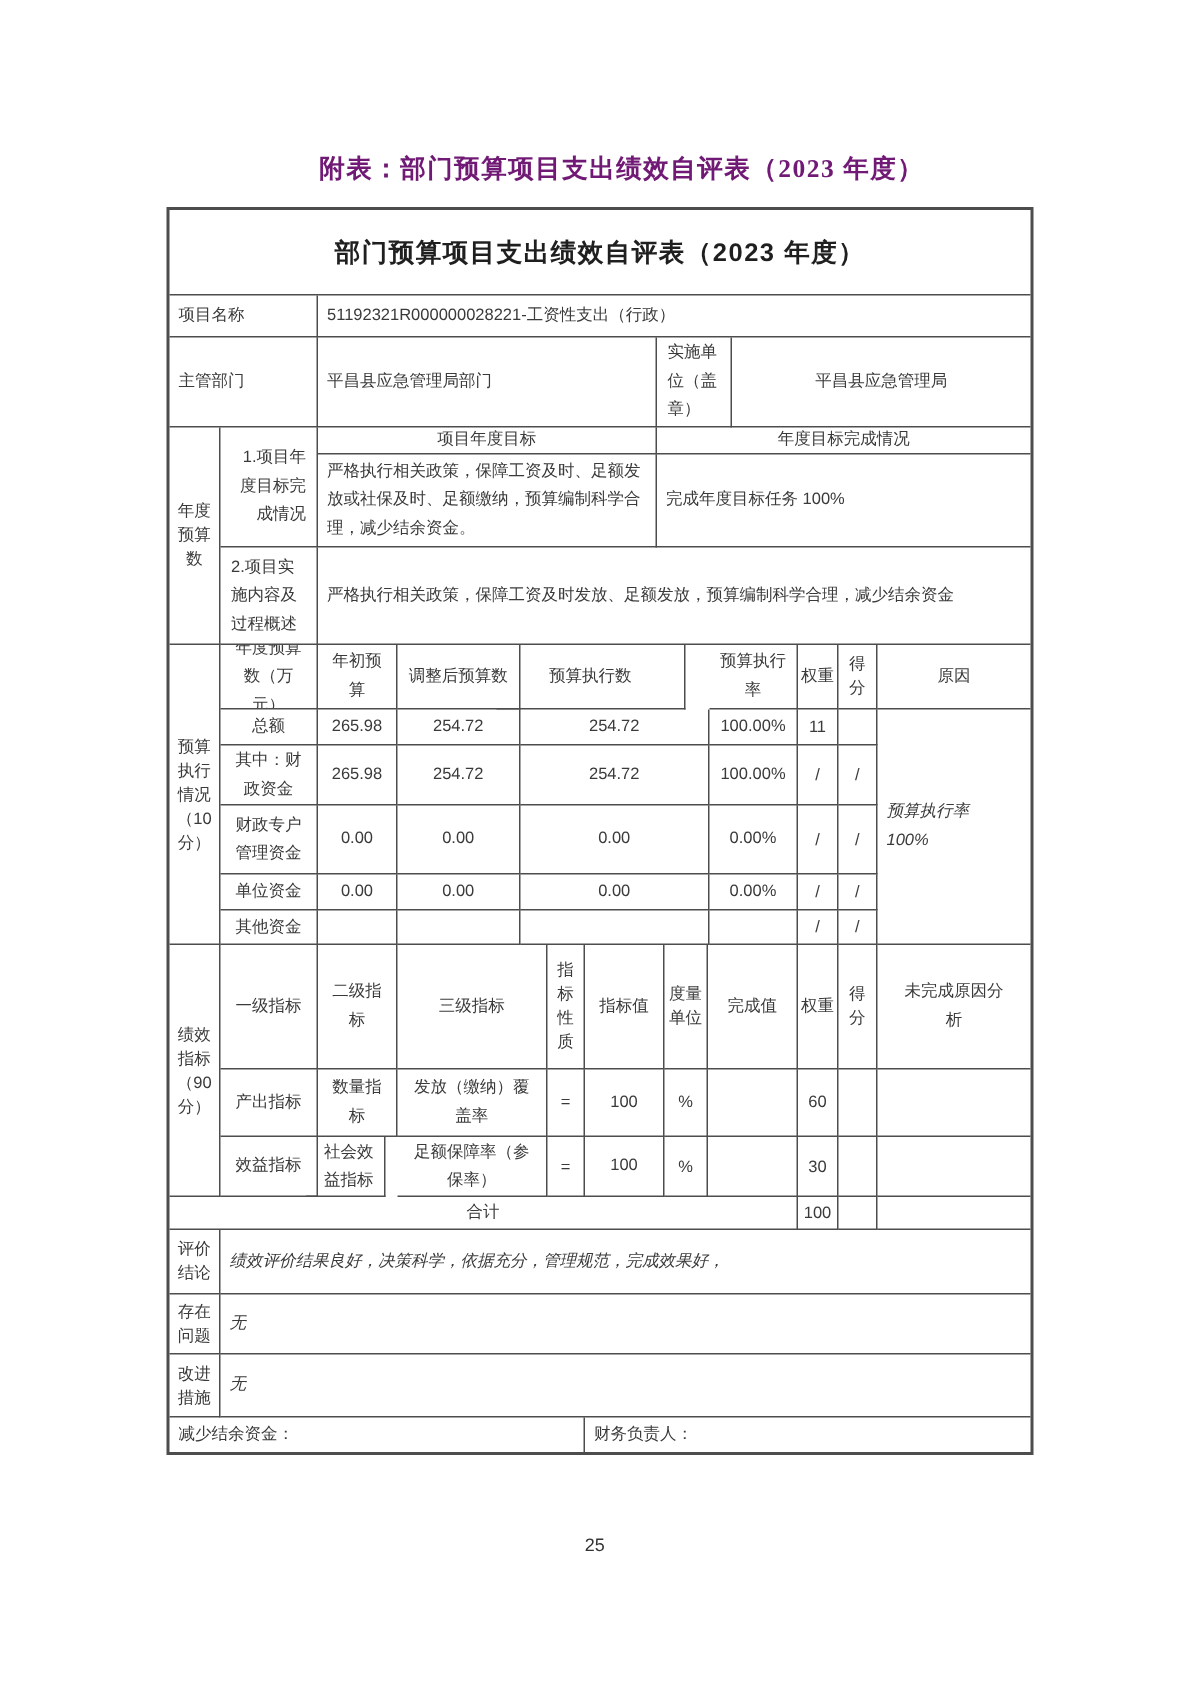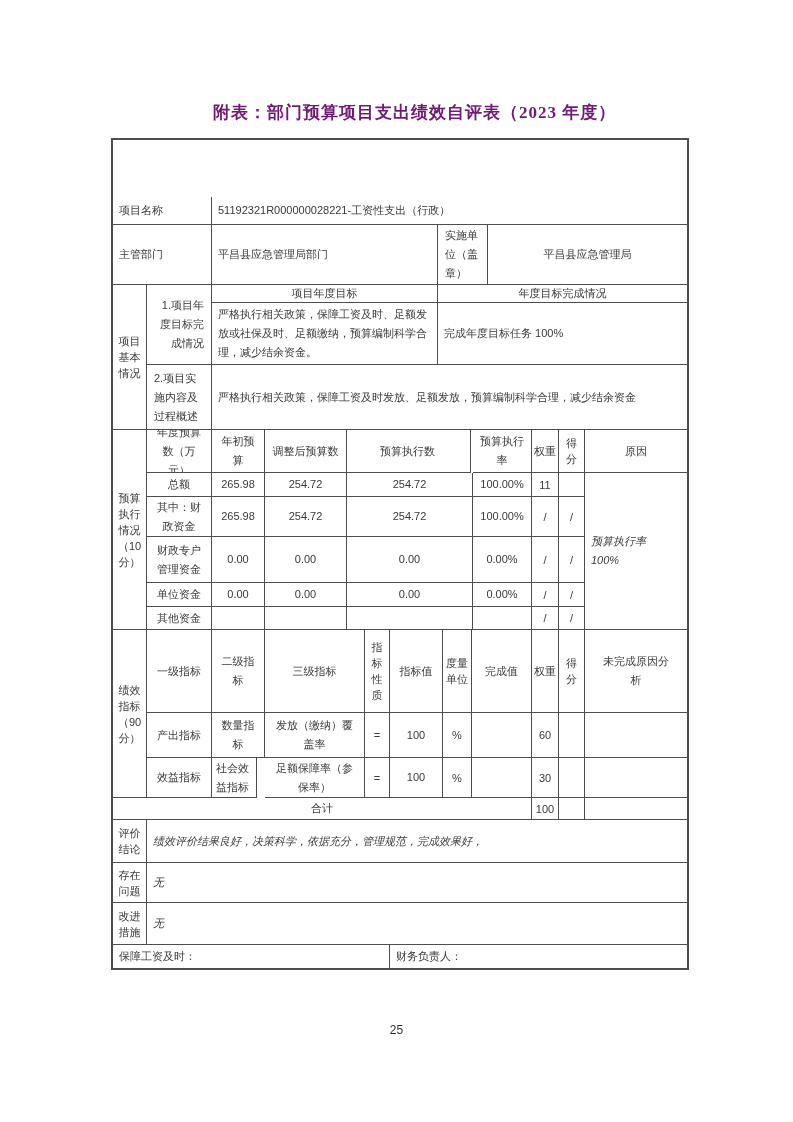--- a/index.html
+++ b/index.html
@@ -38,43 +38,44 @@
     font-size:12px;color:#333;
   }
 </style>
 </head>
 <body>
 
 <div class="page-heading">附表：部门预算项目支出绩效自评表（2023 年度）</div>
 
 <div class="tbl">
 
+  <div class="cell c er title-cell" style="left:0;top:0;width:574px;height:57px;">部门预算项目支出绩效自评表（2023 年度）</div>
 
   <div class="cell" style="left:0;top:57px;width:99px;height:28px;">项目名称</div>
   <div class="cell er" style="left:99px;top:57px;width:475px;height:28px;">51192321R000000028221-工资性支出（行政）</div>
 
   <div class="cell" style="left:0;top:85px;width:99px;height:60px;">主管部门</div>
   <div class="cell" style="left:99px;top:85px;width:226px;height:60px;">平昌县应急管理局部门</div>
   <div class="cell np" style="left:325px;top:85px;width:50px;height:60px;">实施单位（盖章）</div>
   <div class="cell c er" style="left:375px;top:85px;width:199px;height:60px;">平昌县应急管理局</div>
 
-  <div class="cell c tight" style="left:0;top:145px;width:34px;height:145px;">项目基本情况</div>
+  <div class="cell c tight" style="left:0;top:145px;width:34px;height:145px;">年度预算数</div>
   <div class="cell np" style="left:34px;top:145px;width:65px;height:80px;text-align:right;">1.项目年度目标完成情况</div>
   <div class="cell c" style="left:99px;top:145px;width:226px;height:18px;">项目年度目标</div>
   <div class="cell c er" style="left:325px;top:145px;width:249px;height:18px;">年度目标完成情况</div>
   <div class="cell" style="left:99px;top:163px;width:226px;height:62px;">严格执行相关政策，保障工资及时、足额发放或社保及时、足额缴纳，预算编制科学合理，减少结余资金。</div>
   <div class="cell er" style="left:325px;top:163px;width:249px;height:62px;">完成年度目标任务 100%</div>
   <div class="cell np" style="left:34px;top:225px;width:65px;height:65px;">2.项目实施内容及过程概述</div>
   <div class="cell er" style="left:99px;top:225px;width:475px;height:65px;">严格执行相关政策，保障工资及时发放、足额发放，预算编制科学合理，减少结余资金</div>
 
   <div class="cell c tight" style="left:0;top:290px;width:34px;height:200px;">预算执行情况（10分）</div>
   <div class="cell c np" style="left:34px;top:290px;width:65px;height:43px;">年度预算数（万元）</div>
   <div class="cell c np" style="left:99px;top:290px;width:53px;height:43px;">年初预算</div>
   <div class="cell c np" style="left:152px;top:290px;width:82px;height:43px;text-align:right;">调整后预算数</div>
-  <div class="cell c" style="left:232px;top:290px;width:126px;height:43px;">预算执行数</div>
+  <div class="cell c" style="left:218px;top:290px;width:126px;height:43px;">预算执行数</div>
   <div class="cell c np" style="left:360px;top:290px;width:59px;height:43px;">预算执行率</div>
   <div class="cell c tight" style="left:419px;top:290px;width:27px;height:43px;">权重</div>
   <div class="cell c tight" style="left:446px;top:290px;width:26px;height:43px;">得分</div>
   <div class="cell c er" style="left:472px;top:290px;width:102px;height:43px;">原因</div>
 
   <div class="cell c np" style="left:34px;top:333px;width:65px;height:24px;">总额</div>
   <div class="cell c" style="left:99px;top:333px;width:53px;height:24px;">265.98</div>
   <div class="cell c" style="left:152px;top:333px;width:82px;height:24px;">254.72</div>
   <div class="cell c" style="left:234px;top:333px;width:126px;height:24px;">254.72</div>
   <div class="cell c" style="left:360px;top:333px;width:59px;height:24px;">100.00%</div>
@@ -157,18 +158,18 @@
   <div class="cell c tight" style="left:446px;top:658px;width:26px;height:22px;"></div>
   <div class="cell c er" style="left:472px;top:658px;width:102px;height:22px;"></div>
 
   <div class="cell c tight" style="left:0;top:680px;width:34px;height:43px;">评价结论</div>
   <div class="cell er it" style="left:34px;top:680px;width:540px;height:43px;font-style:italic;">绩效评价结果良好，决策科学，依据充分，管理规范，完成效果好，</div>
   <div class="cell c tight" style="left:0;top:723px;width:34px;height:40px;">存在问题</div>
   <div class="cell er it" style="left:34px;top:723px;width:540px;height:40px;">无</div>
   <div class="cell c tight" style="left:0;top:763px;width:34px;height:42px;">改进措施</div>
   <div class="cell er it" style="left:34px;top:763px;width:540px;height:42px;">无</div>
 
-  <div class="cell eb" style="left:0;top:805px;width:277px;height:23px;">保障工资及时：</div>
+  <div class="cell eb" style="left:0;top:805px;width:277px;height:23px;">减少结余资金：</div>
   <div class="cell er eb" style="left:277px;top:805px;width:297px;height:23px;">财务负责人：</div>
 
 </div>
 
 <div class="page-number">25</div>
 
 </body></html>

